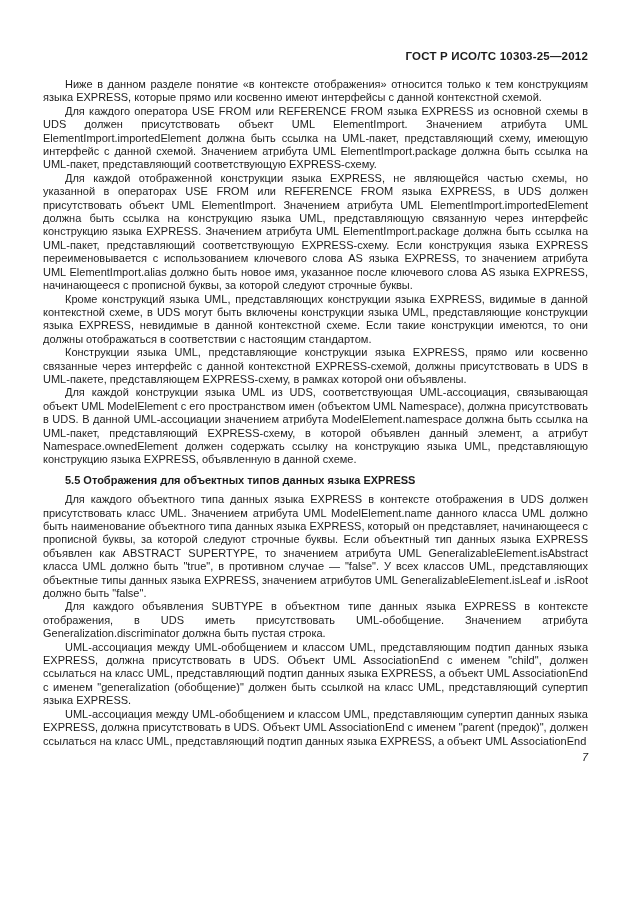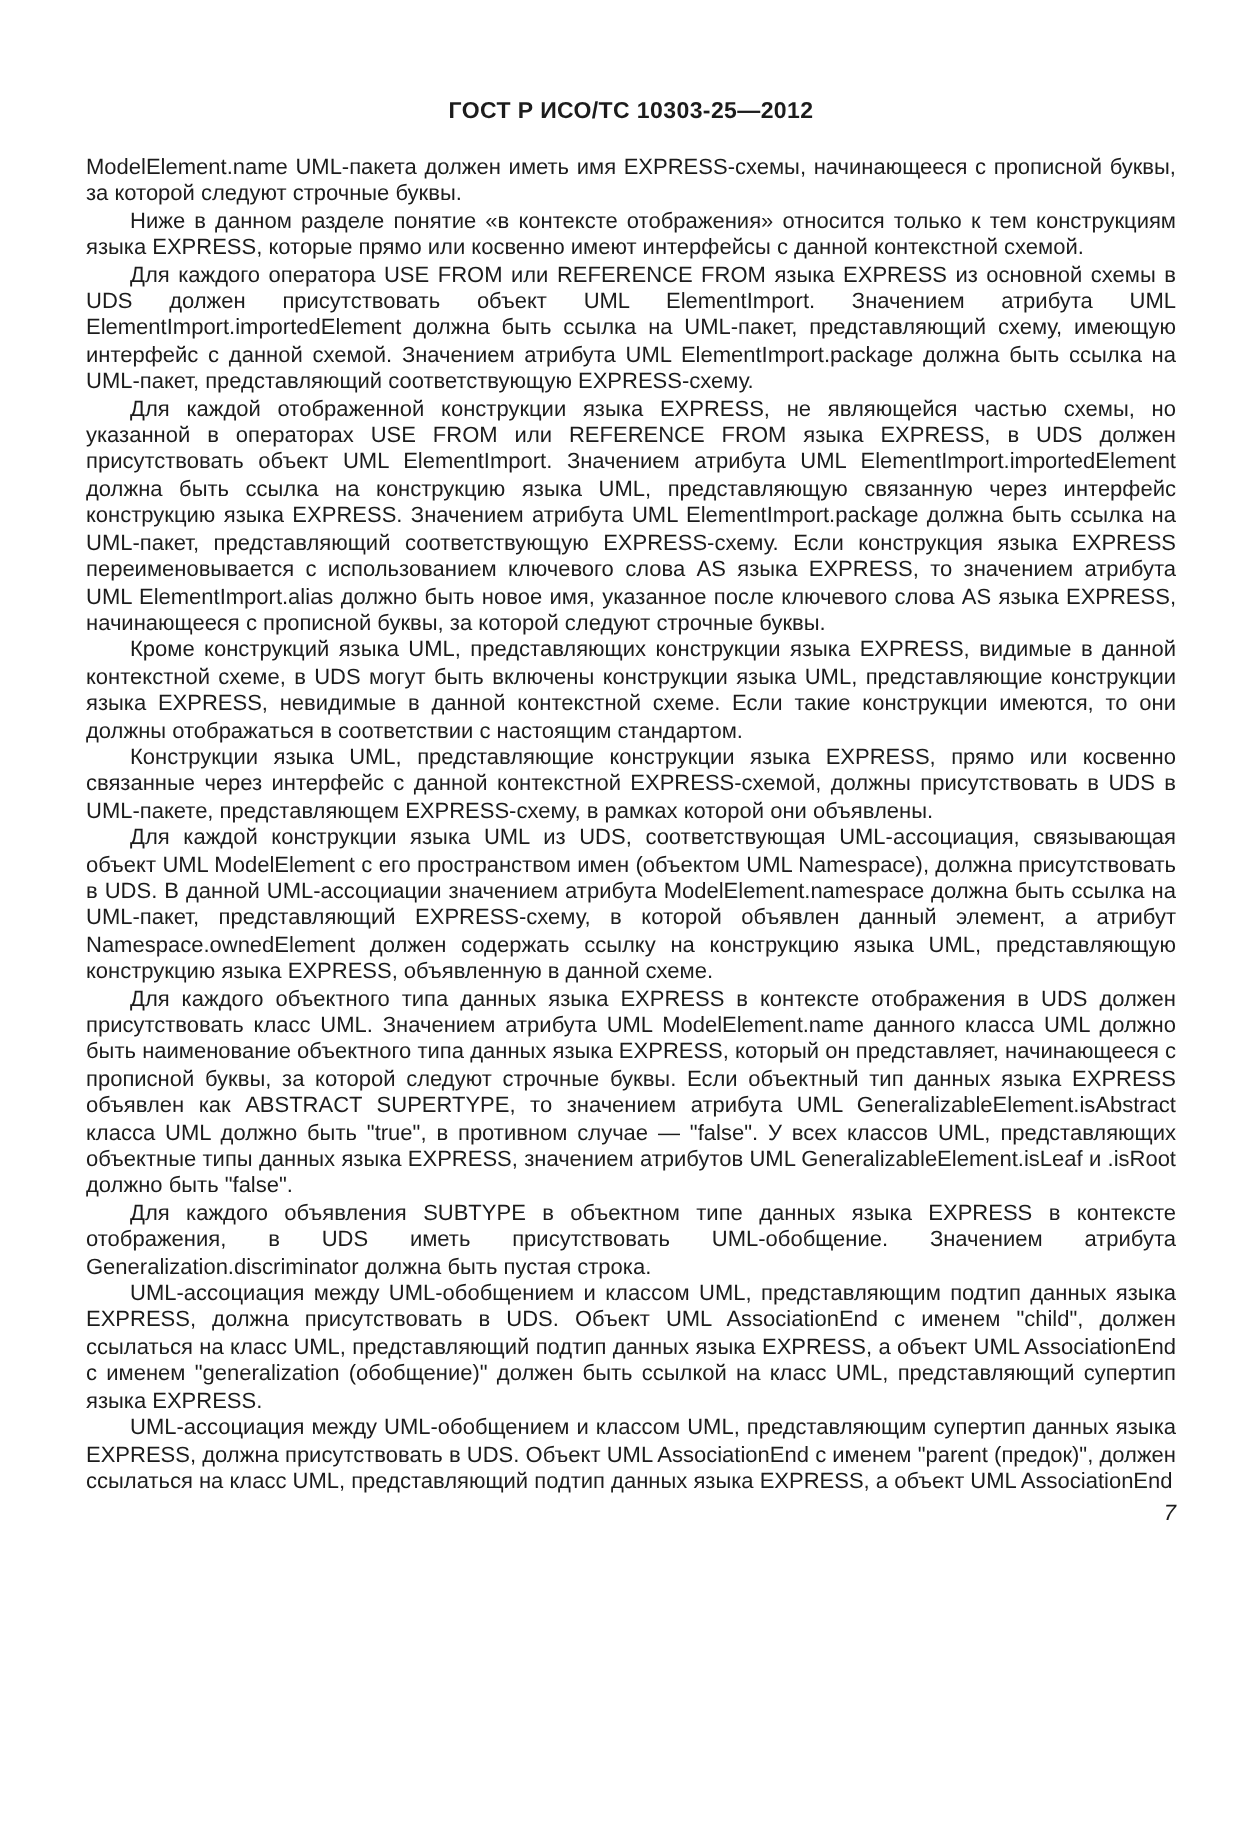--- a/index.html
+++ b/index.html
@@ -14,21 +14,21 @@
     background: #ffffff;
     font-family: "Liberation Sans", sans-serif;
     color: #1c1c1c;
     overflow: hidden;
   }
   .running-header {
     position: absolute;
     top: 50px;
     left: 43px;
     width: 545px;
-    text-align: center;
+    text-align: right;
     font-size: 11.5px;
     font-weight: bold;
     letter-spacing: 0.2px;
   }
   .content {
     position: absolute;
     top: 78px;
     left: 43px;
     width: 545px;
     font-size: 11px;
@@ -59,27 +59,27 @@
   }
 </style>
 </head>
 <body>
 
 <div class="page">
 
   <div class="running-header">ГОСТ Р ИСО/ТС 10303-25—2012</div>
 
   <div class="content">
-    <p class="first">ModelElement.name UML-пакета должен иметь имя EXPRESS-схемы, начинающееся с прописной буквы, за которой следуют строчные буквы.</p>
     <p>Ниже в данном разделе понятие «в контексте отображения» относится только к тем конструкциям языка EXPRESS, которые прямо или косвенно имеют интерфейсы с данной контекстной схемой.</p>
     <p>Для каждого оператора USE FROM или REFERENCE FROM языка EXPRESS из основной схемы в UDS должен присутствовать объект UML ElementImport. Значением атрибута UML ElementImport.importedElement должна быть ссылка на UML-пакет, представляющий схему, имеющую интерфейс с данной схемой. Значением атрибута UML ElementImport.package должна быть ссылка на UML-пакет, представляющий соответствующую EXPRESS-схему.</p>
     <p>Для каждой отображенной конструкции языка EXPRESS, не являющейся частью схемы, но указанной в операторах USE FROM или REFERENCE FROM языка EXPRESS, в UDS должен присутствовать объект UML ElementImport. Значением атрибута UML ElementImport.importedElement должна быть ссылка на конструкцию языка UML, представляющую связанную через интерфейс конструкцию языка EXPRESS. Значением атрибута UML ElementImport.package должна быть ссылка на UML-пакет, представляющий соответствующую EXPRESS-схему. Если конструкция языка EXPRESS переименовывается с использованием ключевого слова AS языка EXPRESS, то значением атрибута UML ElementImport.alias должно быть новое имя, указанное после ключевого слова AS языка EXPRESS, начинающееся с прописной буквы, за которой следуют строчные буквы.</p>
     <p>Кроме конструкций языка UML, представляющих конструкции языка EXPRESS, видимые в данной контекстной схеме, в UDS могут быть включены конструкции языка UML, представляющие конструкции языка EXPRESS, невидимые в данной контекстной схеме. Если такие конструкции имеются, то они должны отображаться в соответствии с настоящим стандартом.</p>
     <p>Конструкции языка UML, представляющие конструкции языка EXPRESS, прямо или косвенно связанные через интерфейс с данной контекстной EXPRESS-схемой, должны присутствовать в UDS в UML-пакете, представляющем EXPRESS-схему, в рамках которой они объявлены.</p>
     <p>Для каждой конструкции языка UML из UDS, соответствующая UML-ассоциация, связывающая объект UML ModelElement с его пространством имен (объектом UML Namespace), должна присутствовать в UDS. В данной UML-ассоциации значением атрибута ModelElement.namespace должна быть ссылка на UML-пакет, представляющий EXPRESS-схему, в которой объявлен данный элемент, а атрибут Namespace.ownedElement должен содержать ссылку на конструкцию языка UML, представляющую конструкцию языка EXPRESS, объявленную в данной схеме.</p>
+    <div class="section-heading">5.5 Отображения для объектных типов данных языка EXPRESS</div>
     <p>Для каждого объектного типа данных языка EXPRESS в контексте отображения в UDS должен присутствовать класс UML. Значением атрибута UML ModelElement.name данного класса UML должно быть наименование объектного типа данных языка EXPRESS, который он представляет, начинающееся с прописной буквы, за которой следуют строчные буквы. Если объектный тип данных языка EXPRESS объявлен как ABSTRACT SUPERTYPE, то значением атрибута UML GeneralizableElement.isAbstract класса UML должно быть "true", в противном случае — "false". У всех классов UML, представляющих объектные типы данных языка EXPRESS, значением атрибутов UML GeneralizableElement.isLeaf и .isRoot должно быть "false".</p>
     <p>Для каждого объявления SUBTYPE в объектном типе данных языка EXPRESS в контексте отображения, в UDS иметь присутствовать UML-обобщение. Значением атрибута Generalization.discriminator должна быть пустая строка.</p>
     <p>UML-ассоциация между UML-обобщением и классом UML, представляющим подтип данных языка EXPRESS, должна присутствовать в UDS. Объект UML AssociationEnd с именем "child", должен ссылаться на класс UML, представляющий подтип данных языка EXPRESS, а объект UML AssociationEnd с именем "generalization (обобщение)" должен быть ссылкой на класс UML, представляющий супертип языка EXPRESS.</p>
     <p>UML-ассоциация между UML-обобщением и классом UML, представляющим супертип данных языка EXPRESS, должна присутствовать в UDS. Объект UML AssociationEnd с именем "parent (предок)", должен ссылаться на класс UML, представляющий подтип данных языка EXPRESS, а объект UML AssociationEnd</p>
 
     <div class="page-number">7</div>
   </div>
 
 </div>
 

